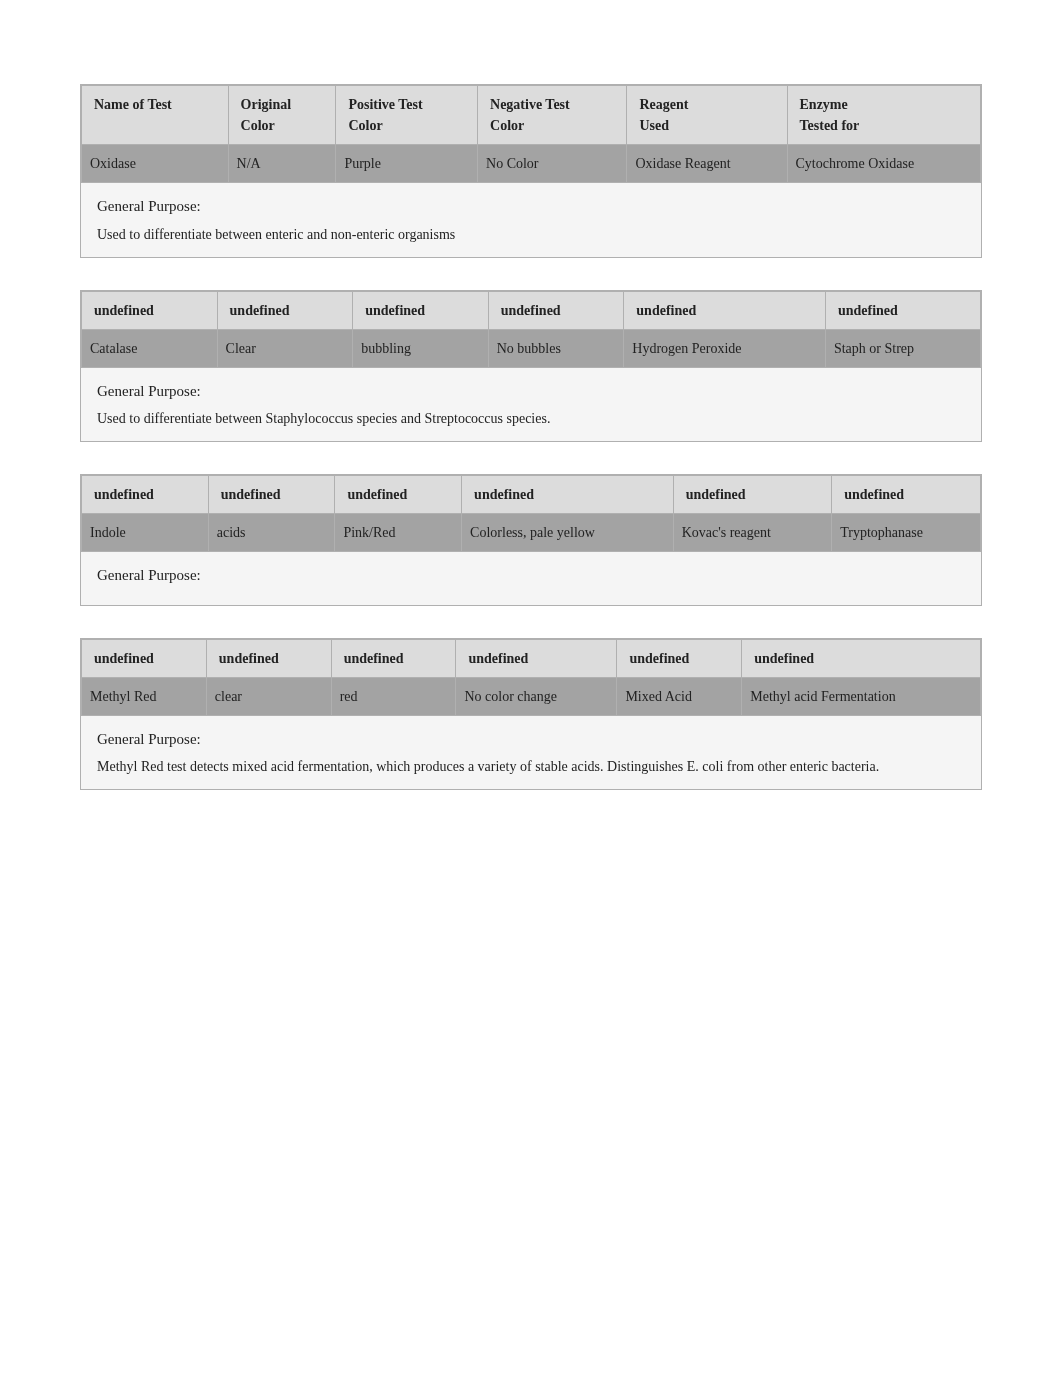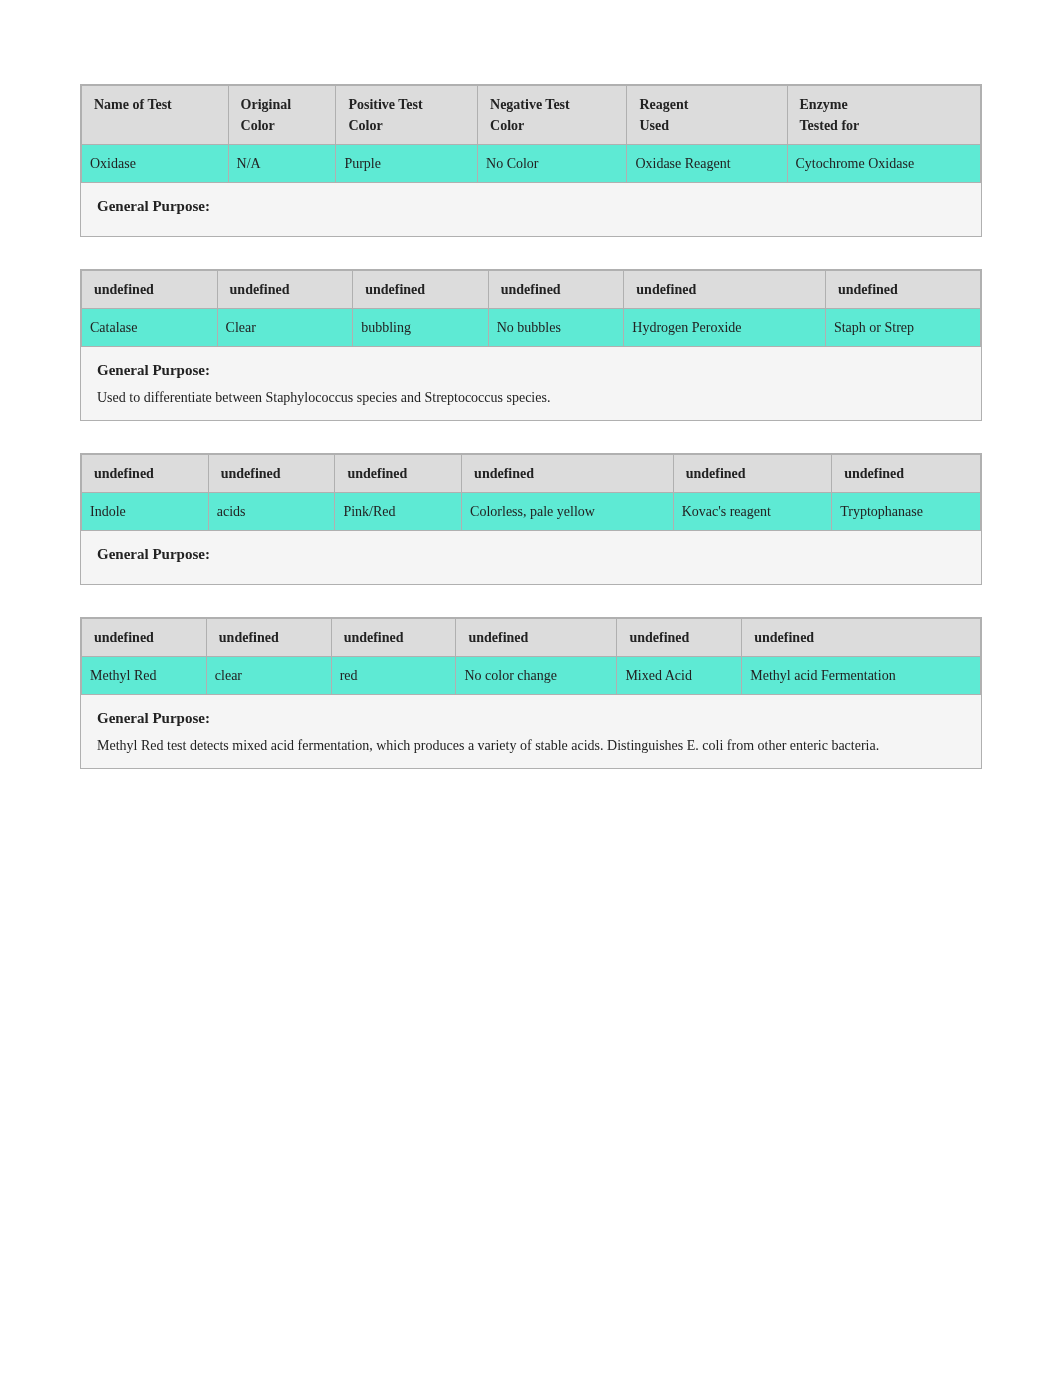--- a/index.html
+++ b/index.html
@@ -33,29 +33,29 @@
       text-align: left;
       padding: 8px 12px;
       border: 1px solid #b0b0b0;
       font-size: 14px;
       vertical-align: top;
     }
     td {
       padding: 8px 8px;
       border: 1px solid #b0b0b0;
       vertical-align: top;
-      background: #5eead4;
+      background: #a3a3a3;
       font-size: 14px;
     }
     .general-purpose-section {
       padding: 12px 16px;
       background: #f5f5f5;
     }
     .general-purpose-label {
-      font-weight: bold;
+      font-weight: normal;
       margin-bottom: 6px;
     }
     .general-purpose-text {
       font-size: 14px;
     }
   </style>
 </head>
 <body>
 
 <h1></h1>
@@ -79,20 +79,21 @@
             <td>N/A</td>
             <td>Purple</td>
             <td>No Color</td>
             <td>Oxidase Reagent</td>
             <td>Cytochrome Oxidase</td>
           </tr>
         </tbody>
       </table>
       <div class="general-purpose-section">
         <p class="general-purpose-label">General Purpose:</p>
+        <p class="general-purpose-text">Used to differentiate between enteric and non-enteric organisms</p>
       </div>
     </div>
     <div class="test-section">
       <table>
         <thead>
           <tr>
             <th>undefined</th>
             <th>undefined</th>
             <th>undefined</th>
             <th>undefined</th>

